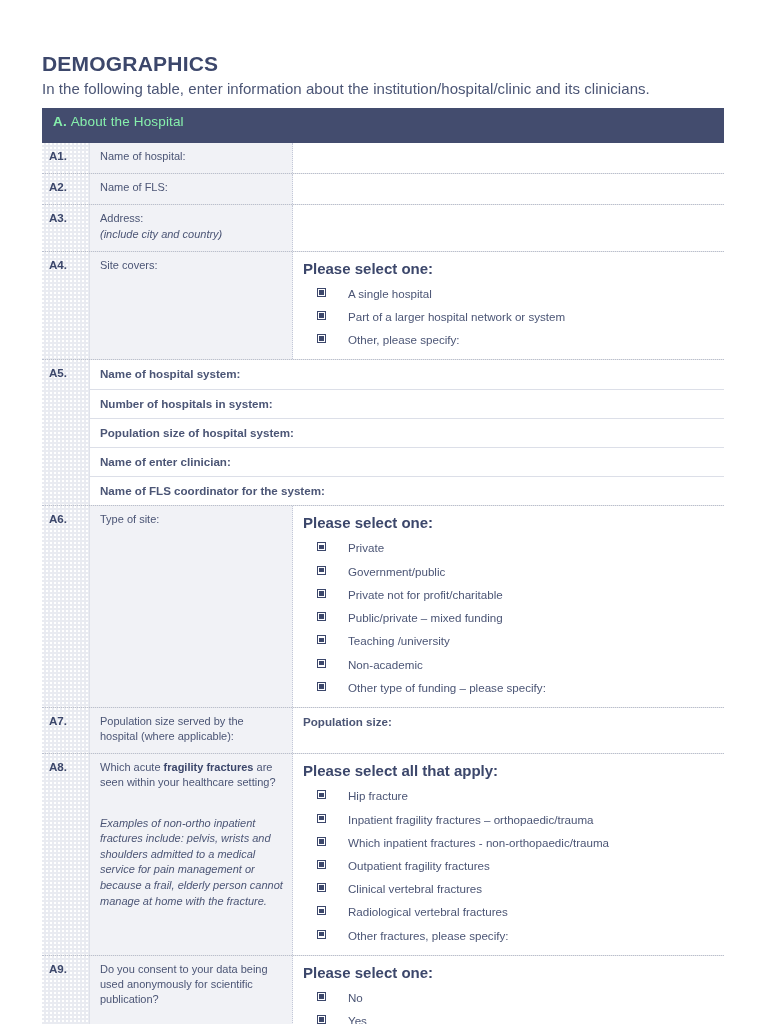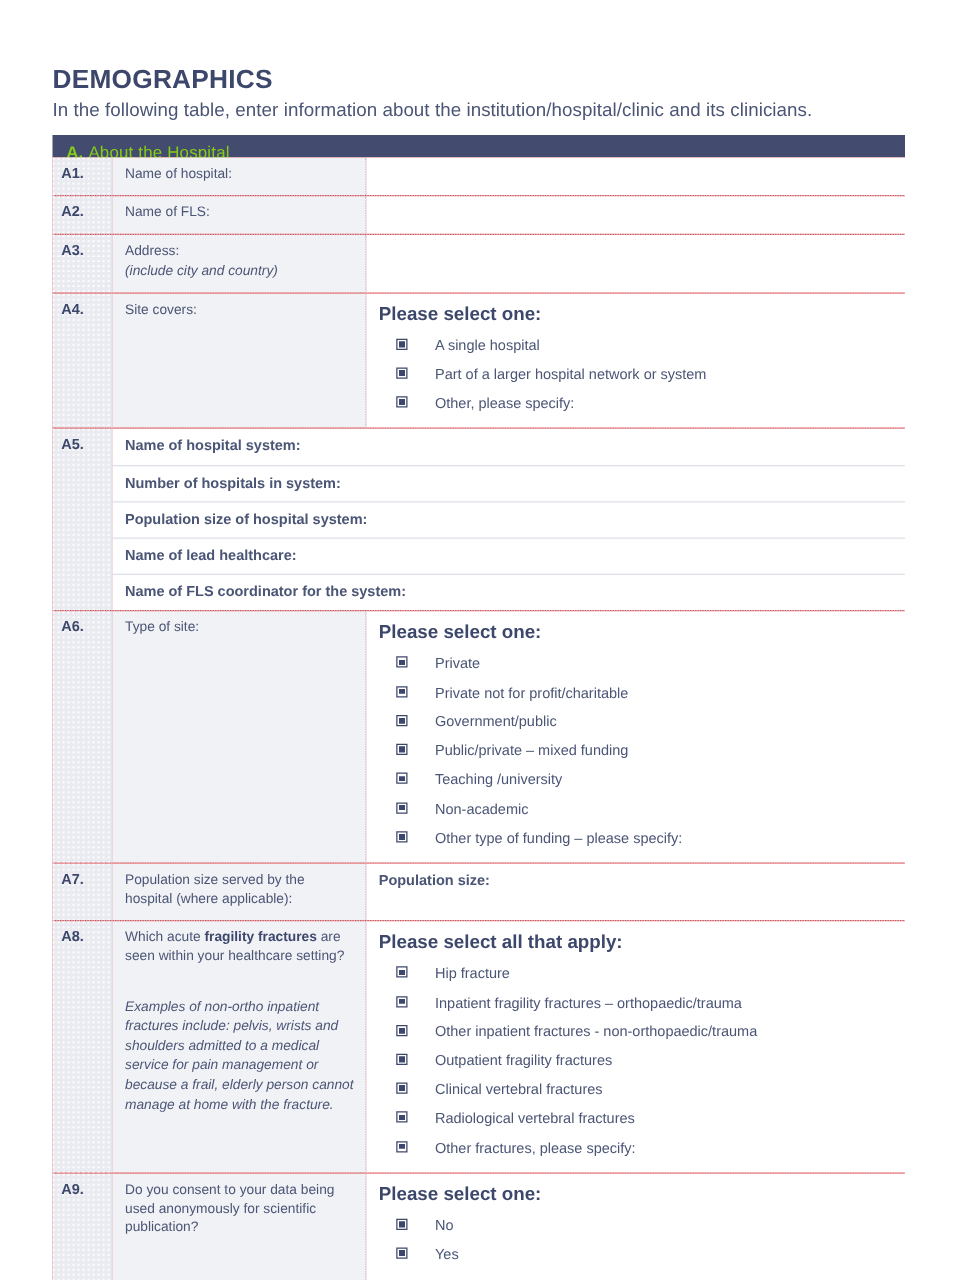--- a/index.html
+++ b/index.html
@@ -40,35 +40,35 @@
 
   
   .form-table {
     position: absolute;
     left: 42px;
     top: 108px;
     width: 682px;
   }
   .section-header {
     background: #434c6e;
-    color: #84cc16;
-    height: 18px;
+    color: #86efac;
+    height: 35px;
     line-height: 27px;
     padding-left: 11px;
     font-size: 13.5px;
     letter-spacing: 0.15px;
   }
   .section-header b { font-weight: bold; }
   .section-header span.ttl { font-weight: normal; }
 
   .row {
     display: flex;
     align-items: stretch;
     border-bottom: 1px dotted #b9bfd0;
-    background: #ef4444;
+    background: #e5e5e5;
   }
   .row:last-child { border-bottom: 1px dotted #b9bfd0; }
 
   
   .cell-id {
     width: 48px;
     flex: 0 0 48px;
     background-color: #e9ebf1;
     background-image:
       radial-gradient(circle at 1px 1px, #ffffff 0.8px, transparent 0.9px);
@@ -200,41 +200,41 @@
             </div>
           </div>
         </div>
         <div class="row">
           <div class="cell-id">A5.</div>
           <div class="cell-a pad-list">
             <div class="sublist">
               <div class="subrow">Name of hospital system:</div>
               <div class="subrow">Number of hospitals in system:</div>
               <div class="subrow">Population size of hospital system:</div>
-              <div class="subrow">Name of lead healthcare:</div>
+              <div class="subrow">Name of enter clinician:</div>
               <div class="subrow">Name of FLS coordinator for the system:</div>
             </div>
           </div>
         </div>
         <div class="row">
           <div class="cell-id">A6.</div>
           <div class="cell-q"><span>Type of site:</span></div>
           <div class="cell-a">
             <span class="prompt">Please select one:</span>
             <div class="opt">
               <span class="checkbox"></span>
               <span class="opt-label">Private</span>
             </div>
             <div class="opt">
               <span class="checkbox"></span>
+              <span class="opt-label">Government/public</span>
+            </div>
+            <div class="opt">
+              <span class="checkbox"></span>
               <span class="opt-label">Private not for profit/charitable</span>
-            </div>
-            <div class="opt">
-              <span class="checkbox"></span>
-              <span class="opt-label">Government/public</span>
             </div>
             <div class="opt">
               <span class="checkbox"></span>
               <span class="opt-label">Public/private – mixed funding</span>
             </div>
             <div class="opt">
               <span class="checkbox"></span>
               <span class="opt-label">Teaching /university</span>
             </div>
             <div class="opt">
@@ -264,21 +264,21 @@
             <div class="opt">
               <span class="checkbox"></span>
               <span class="opt-label">Hip fracture</span>
             </div>
             <div class="opt">
               <span class="checkbox"></span>
               <span class="opt-label">Inpatient fragility fractures – orthopaedic/trauma</span>
             </div>
             <div class="opt">
               <span class="checkbox"></span>
-              <span class="opt-label">Other inpatient fractures - non-orthopaedic/trauma</span>
+              <span class="opt-label">Which inpatient fractures - non-orthopaedic/trauma</span>
             </div>
             <div class="opt">
               <span class="checkbox"></span>
               <span class="opt-label">Outpatient fragility fractures</span>
             </div>
             <div class="opt">
               <span class="checkbox"></span>
               <span class="opt-label">Clinical vertebral fractures</span>
             </div>
             <div class="opt">

